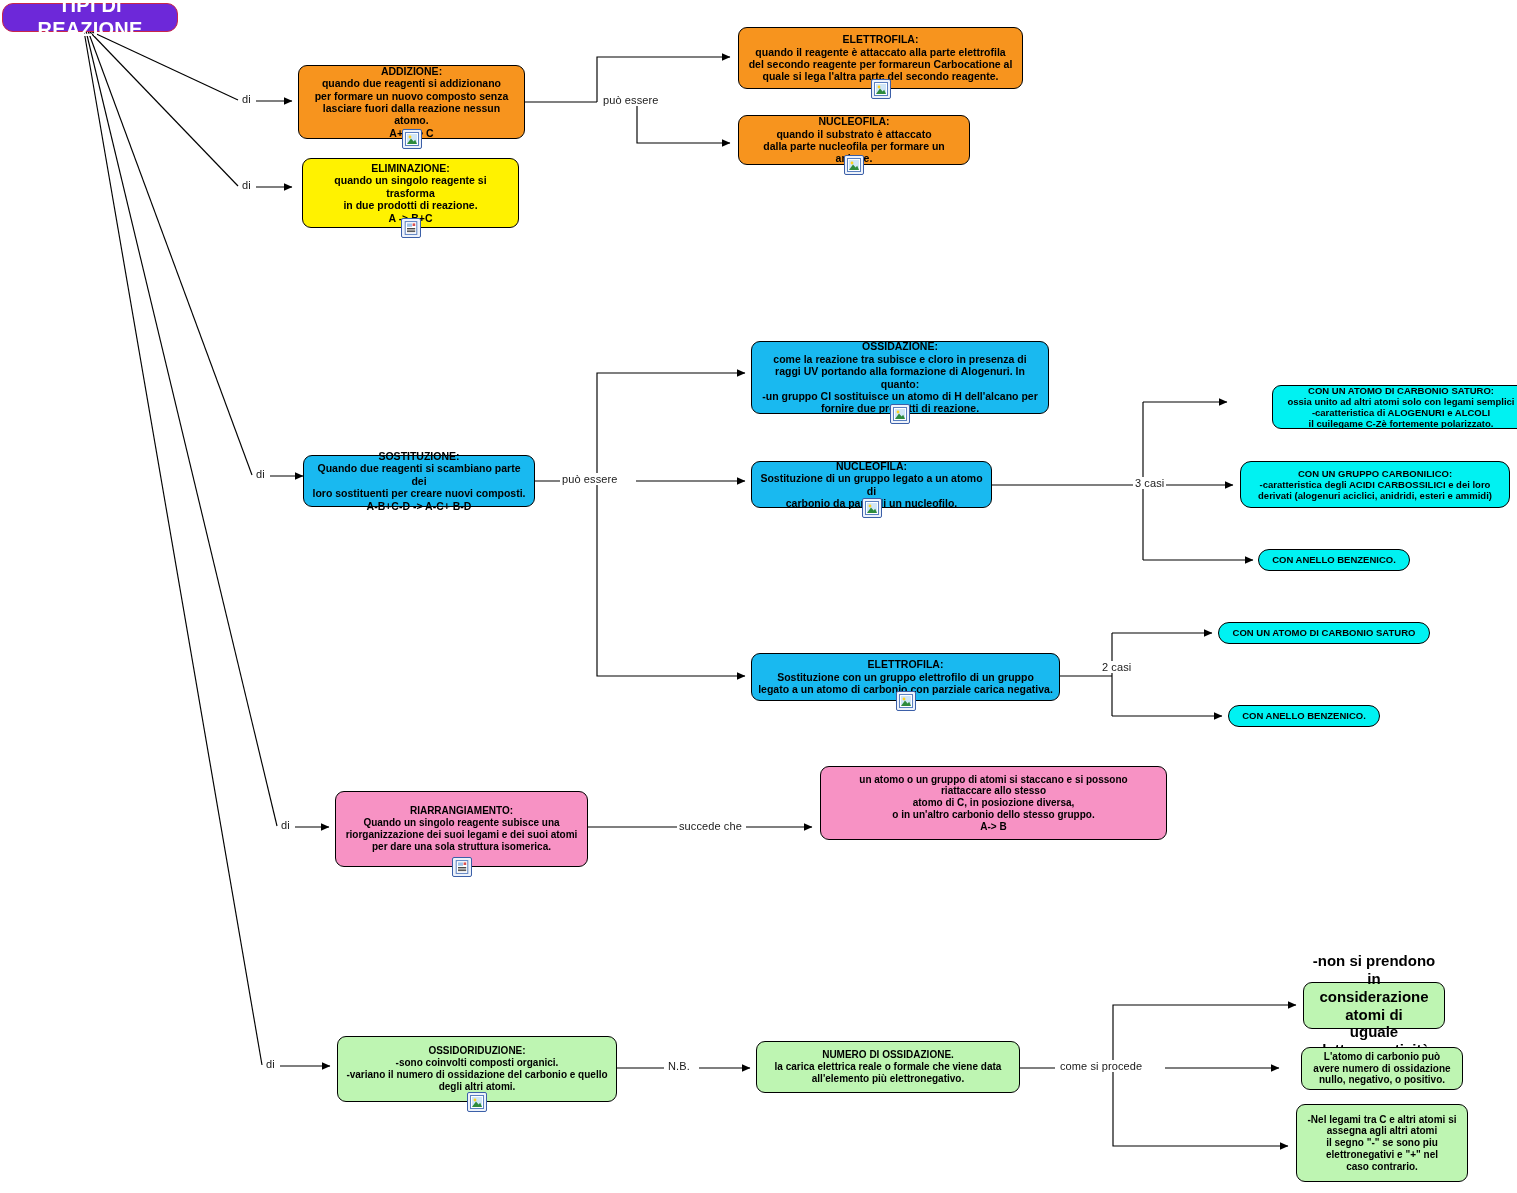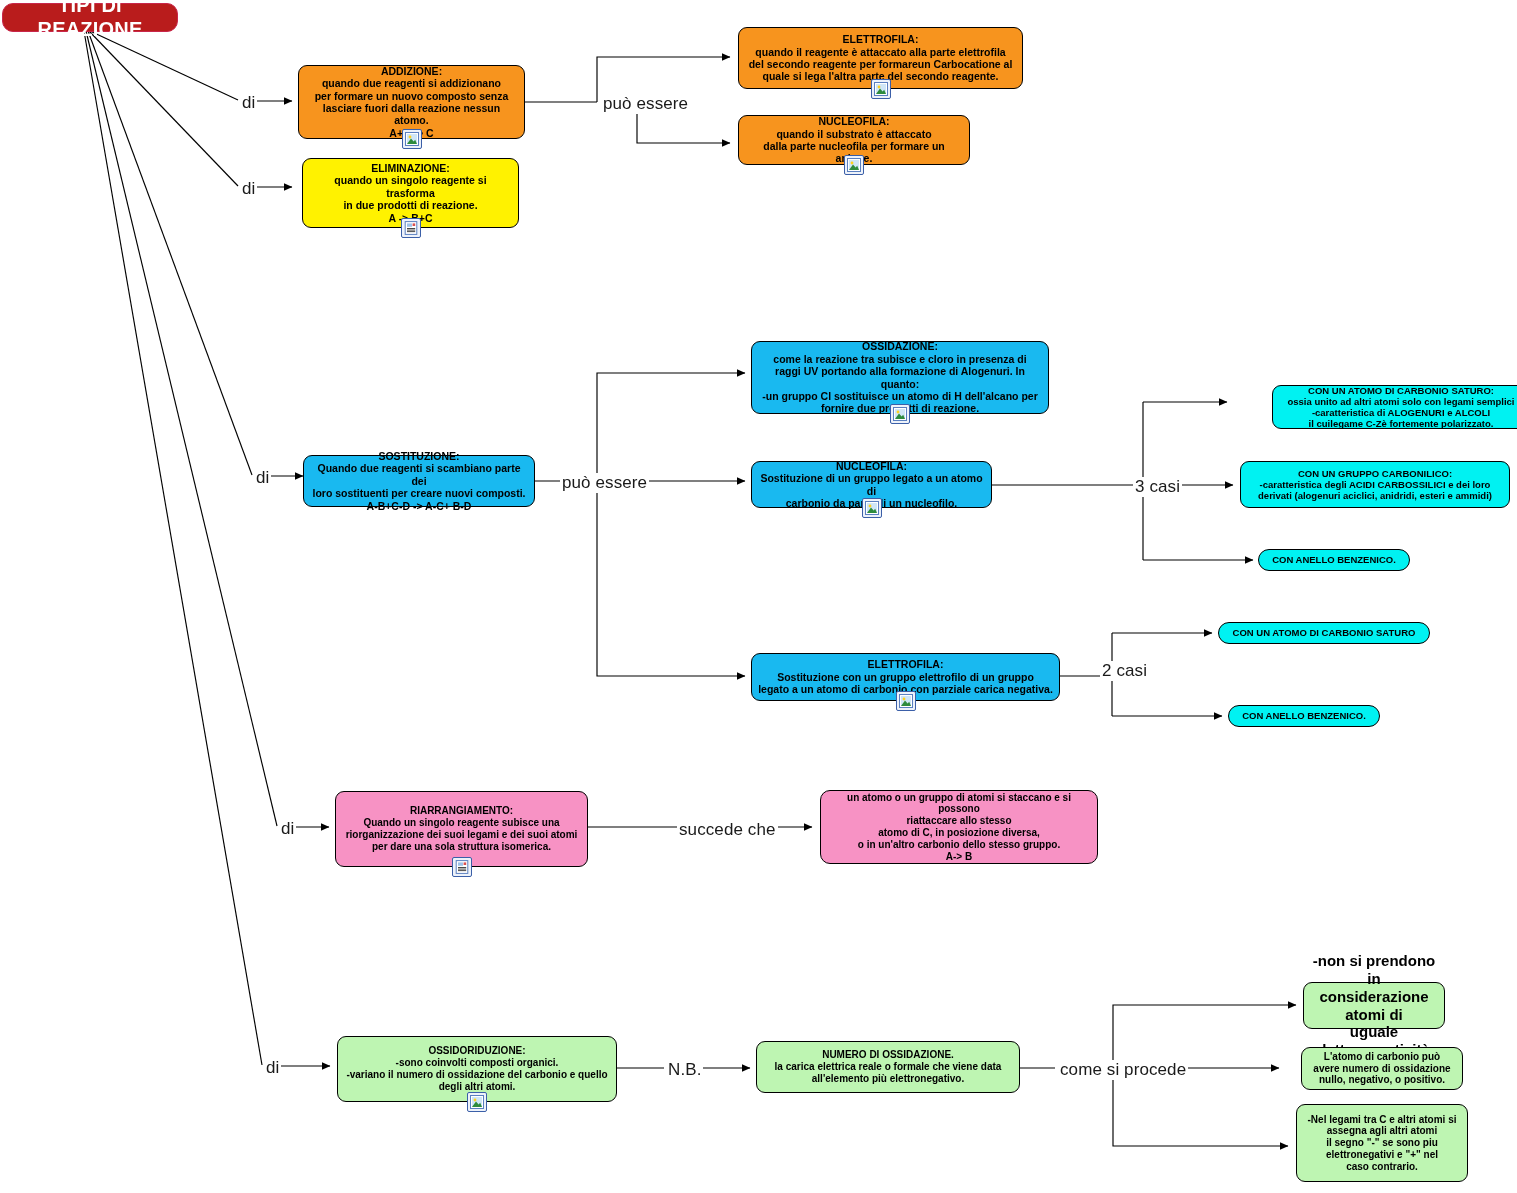--- a/index.html
+++ b/index.html
@@ -32,39 +32,39 @@
     text-align:center;
     color:#000;
     font-weight:bold;
     line-height:1.18;
     padding:3px 6px;
     overflow:visible;
   }
   .node .ttl{display:block;}
   .node .ln{display:block;}
   .title-node{
-    background:#b91c1c;
+    background:#6d28d9;
     border:1.8px solid #C9264A;
     border-radius:11px;
     color:#ffffff;
     font-size:20px;
     font-weight:bold;
     letter-spacing:.2px;
     justify-content:center;
   }
   .orange{background:#F7941E;border-color:#000;}
   .yellow{background:#FFF200;border-color:#000;}
   .blue  {background:#19B9F0;border-color:#000;}
   .cyan  {background:#00F2F2;border-color:#000;}
   .pink  {background:#F792C4;border-color:#000;}
   .green {background:#BEF5B2;border-color:#000;}
 
   .edge-label{
     position:absolute;
-    font-size:17px;
+    font-size:11px;
     font-weight:normal;
     color:#1a1a1a;
     white-space:nowrap;
     background:#ffffff;
     padding:0 2px;
     letter-spacing:.1px;
   }
 
   
   .attach{
@@ -270,21 +270,21 @@
     </span>
   </div>
 
   <div class="node cyan" style="left:1235px;top:385px;width:258px;height:44px;font-size:9.5px;margin-left:37px;">
     <span class="ttl">CON UN ATOMO DI CARBONIO SATURO:</span>
     <span class="ln">ossia unito ad altri atomi solo con legami semplici</span>
     <span class="ln">-caratteristica di ALOGENURI e ALCOLI</span>
     <span class="ln">il cuilegame C-Zè fortemente polarizzato.</span>
   </div>
 
-  <div class="node cyan" style="left:1240px;top:461px;width:270px;height:47px;font-size:9.5px;">
+  <div class="node cyan" style="left:1240px;top:461px;width:270px;height:47px;font-size:9.5px;border-radius:11px;">
     <span class="ttl">CON UN GRUPPO CARBONILICO:</span>
     <span class="ln">-caratteristica degli ACIDI CARBOSSILICI e dei loro</span>
     <span class="ln">derivati (alogenuri aciclici, anidridi, esteri e ammidi)</span>
   </div>
 
   <div class="node cyan" style="left:1258px;top:549px;width:152px;height:22px;font-size:9.5px;border-radius:11px;">
     <span class="ttl">CON ANELLO BENZENICO.</span>
   </div>
 
   <div class="node cyan" style="left:1218px;top:622px;width:212px;height:22px;font-size:9.5px;border-radius:11px;">
@@ -305,21 +305,21 @@
           <rect x="1.2" y="0.6" width="11.6" height="12.8" fill="#fff" stroke="#5A7FC0"></rect>
           <rect x="3" y="2.4" width="5" height="3.4" fill="#9fc2e8"></rect>
           <rect x="8.6" y="2.4" width="2.6" height="2.6" fill="#D94F4F"></rect>
           <rect x="3" y="7" width="8.2" height="0.9" fill="#333"></rect>
           <rect x="3" y="8.6" width="8.2" height="0.9" fill="#333"></rect>
           <rect x="3" y="10.2" width="8.2" height="0.9" fill="#333"></rect>
         </svg>
     </span>
   </div>
 
-  <div class="node pink" style="left:820px;top:790px;width:278px;height:74px;font-size:10px;border-radius:10px;">
+  <div class="node pink" style="left:820px;top:766px;width:347px;height:74px;font-size:10px;">
     <span class="ln">un atomo o un gruppo di atomi si staccano e si possono</span>
     <span class="ln">riattaccare allo stesso</span>
     <span class="ln">atomo di C, in posiozione diversa,</span>
     <span class="ln">o in un'altro carbonio dello stesso gruppo.</span>
     <span class="ln">A-&gt; B</span>
   </div>
 
   <div class="node green" style="left:337px;top:1036px;width:280px;height:66px;font-size:10px;">
     <span class="ttl">OSSIDORIDUZIONE:</span>
     <span class="ln">-sono coinvolti composti organici.</span>

